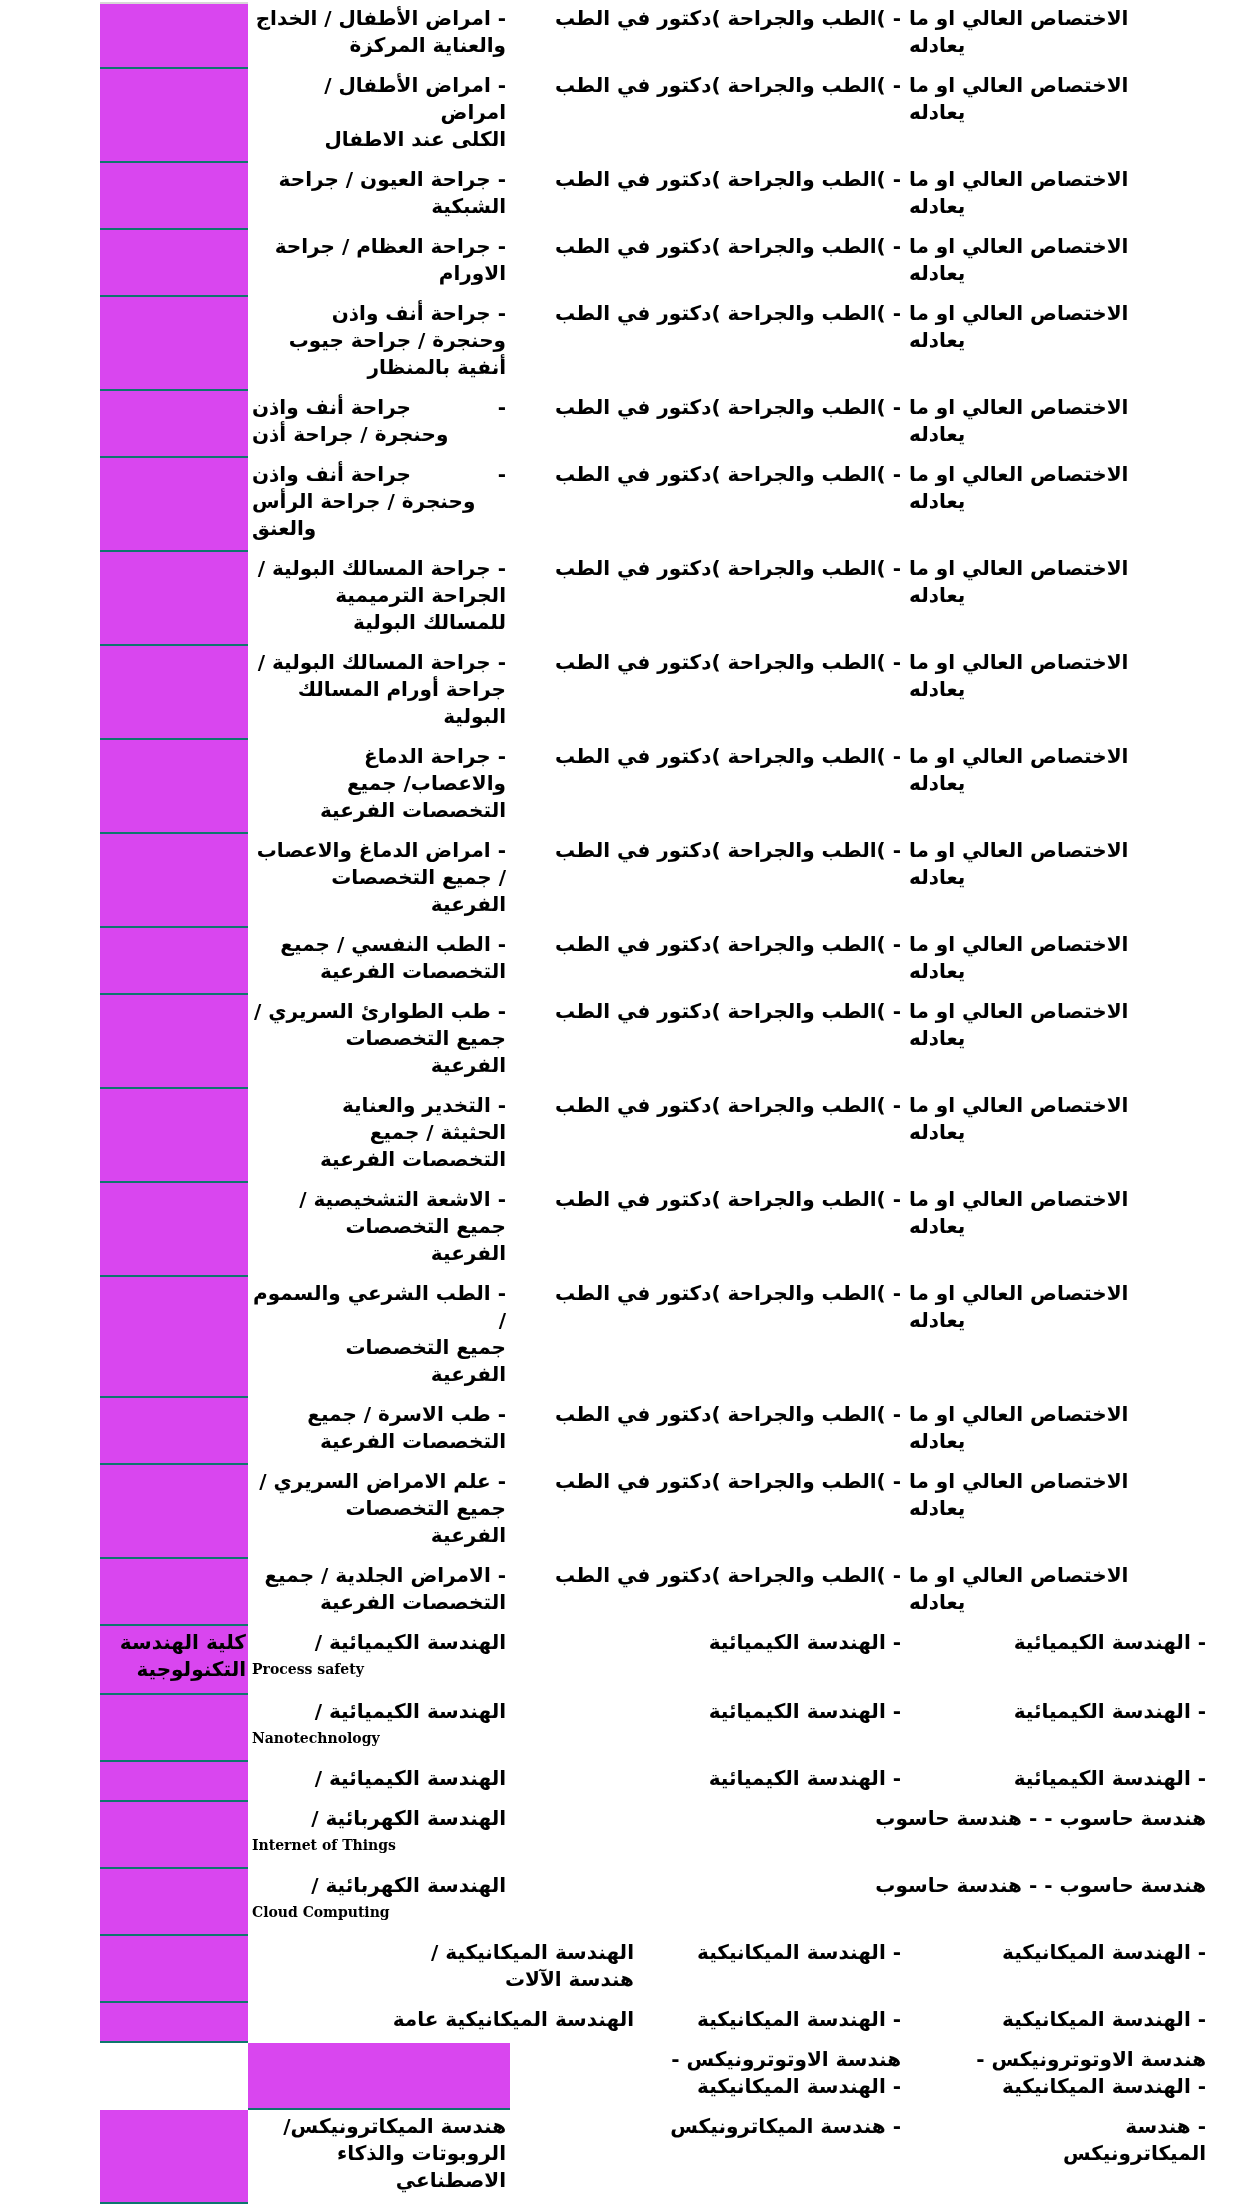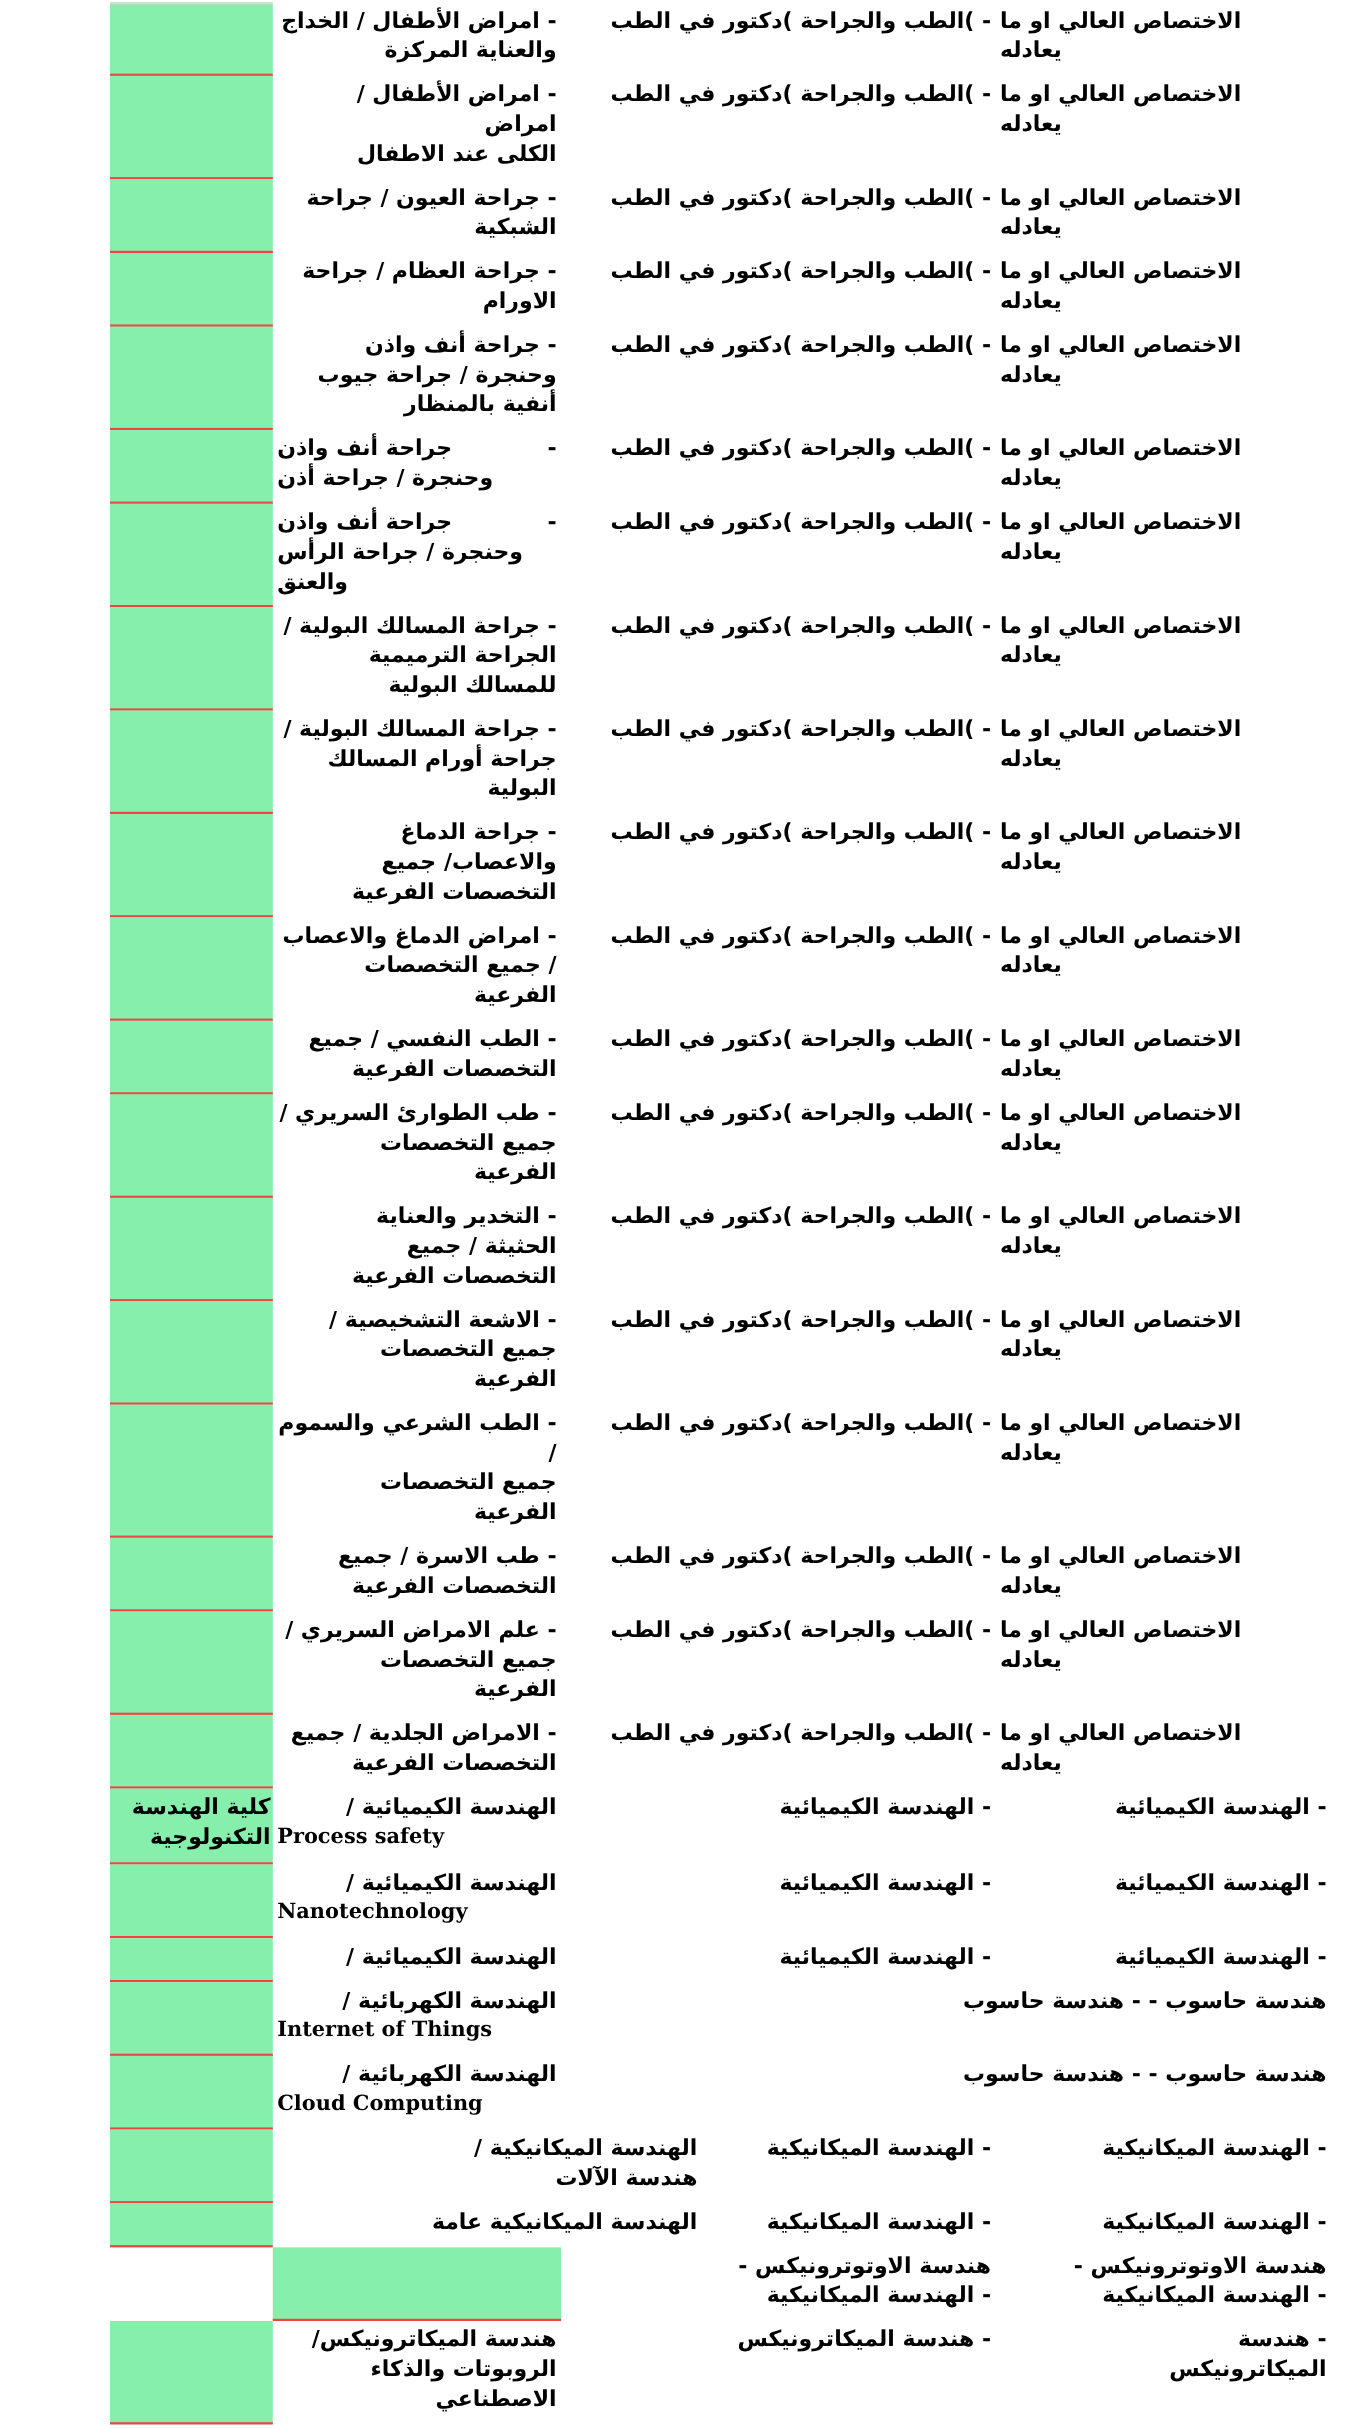--- a/index.html
+++ b/index.html
@@ -34,28 +34,28 @@
   .c3{position:relative;}
   .c3.shift{right:-128px;}
   .c3dash{
     position:absolute;
     right:4px;top:3px;
     line-height:27px;
   }
   .c3 .ar{white-space:pre-line;}
   .c3 .en{
     font-family:"DejaVu Serif",serif;
-    font-size:19px;
+    font-size:14px;
     direction:ltr;
     text-align:left;
     white-space:pre-line;
   }
   .c4{
-    background:#86efac;
-    border-bottom:2px solid #ef4444;
+    background:#d946ef;
+    border-bottom:2px solid #0f766e;
     padding:3px 2px 10px;
     text-align:right;
   }
   .row.first .c4{border-top:2px solid #d8d8d8;}
   .al-left{text-align:left;}
   .al-right{text-align:right;}
   .al-center{text-align:right;}
 </style>
 </head>
 <body>

